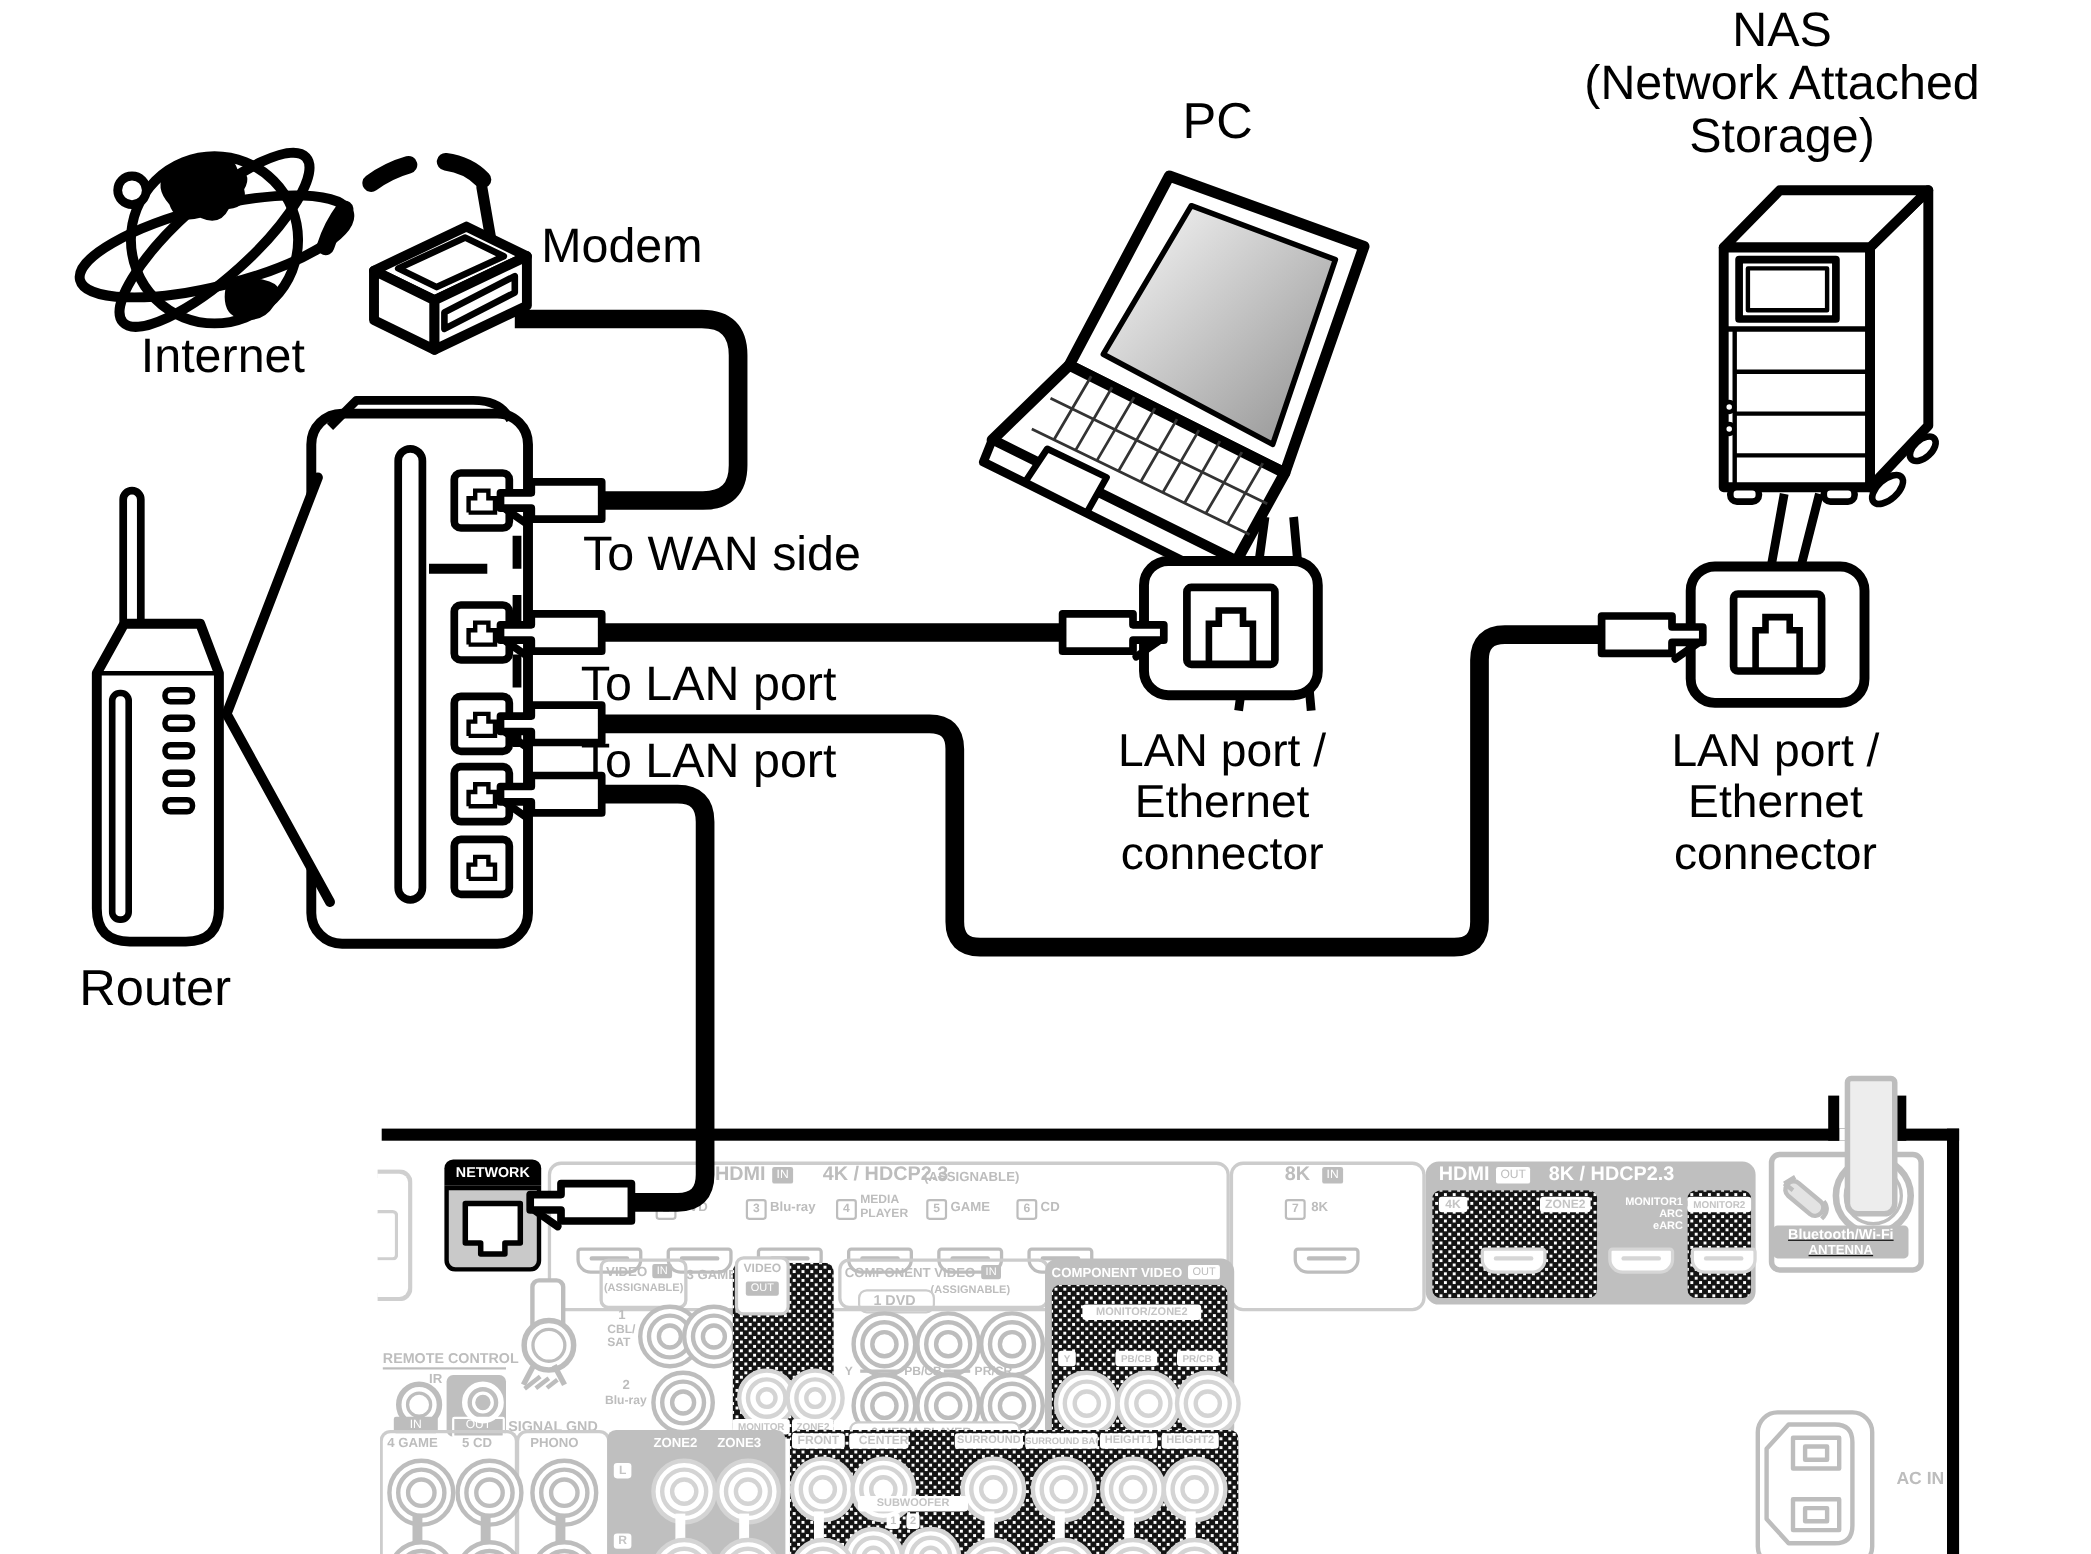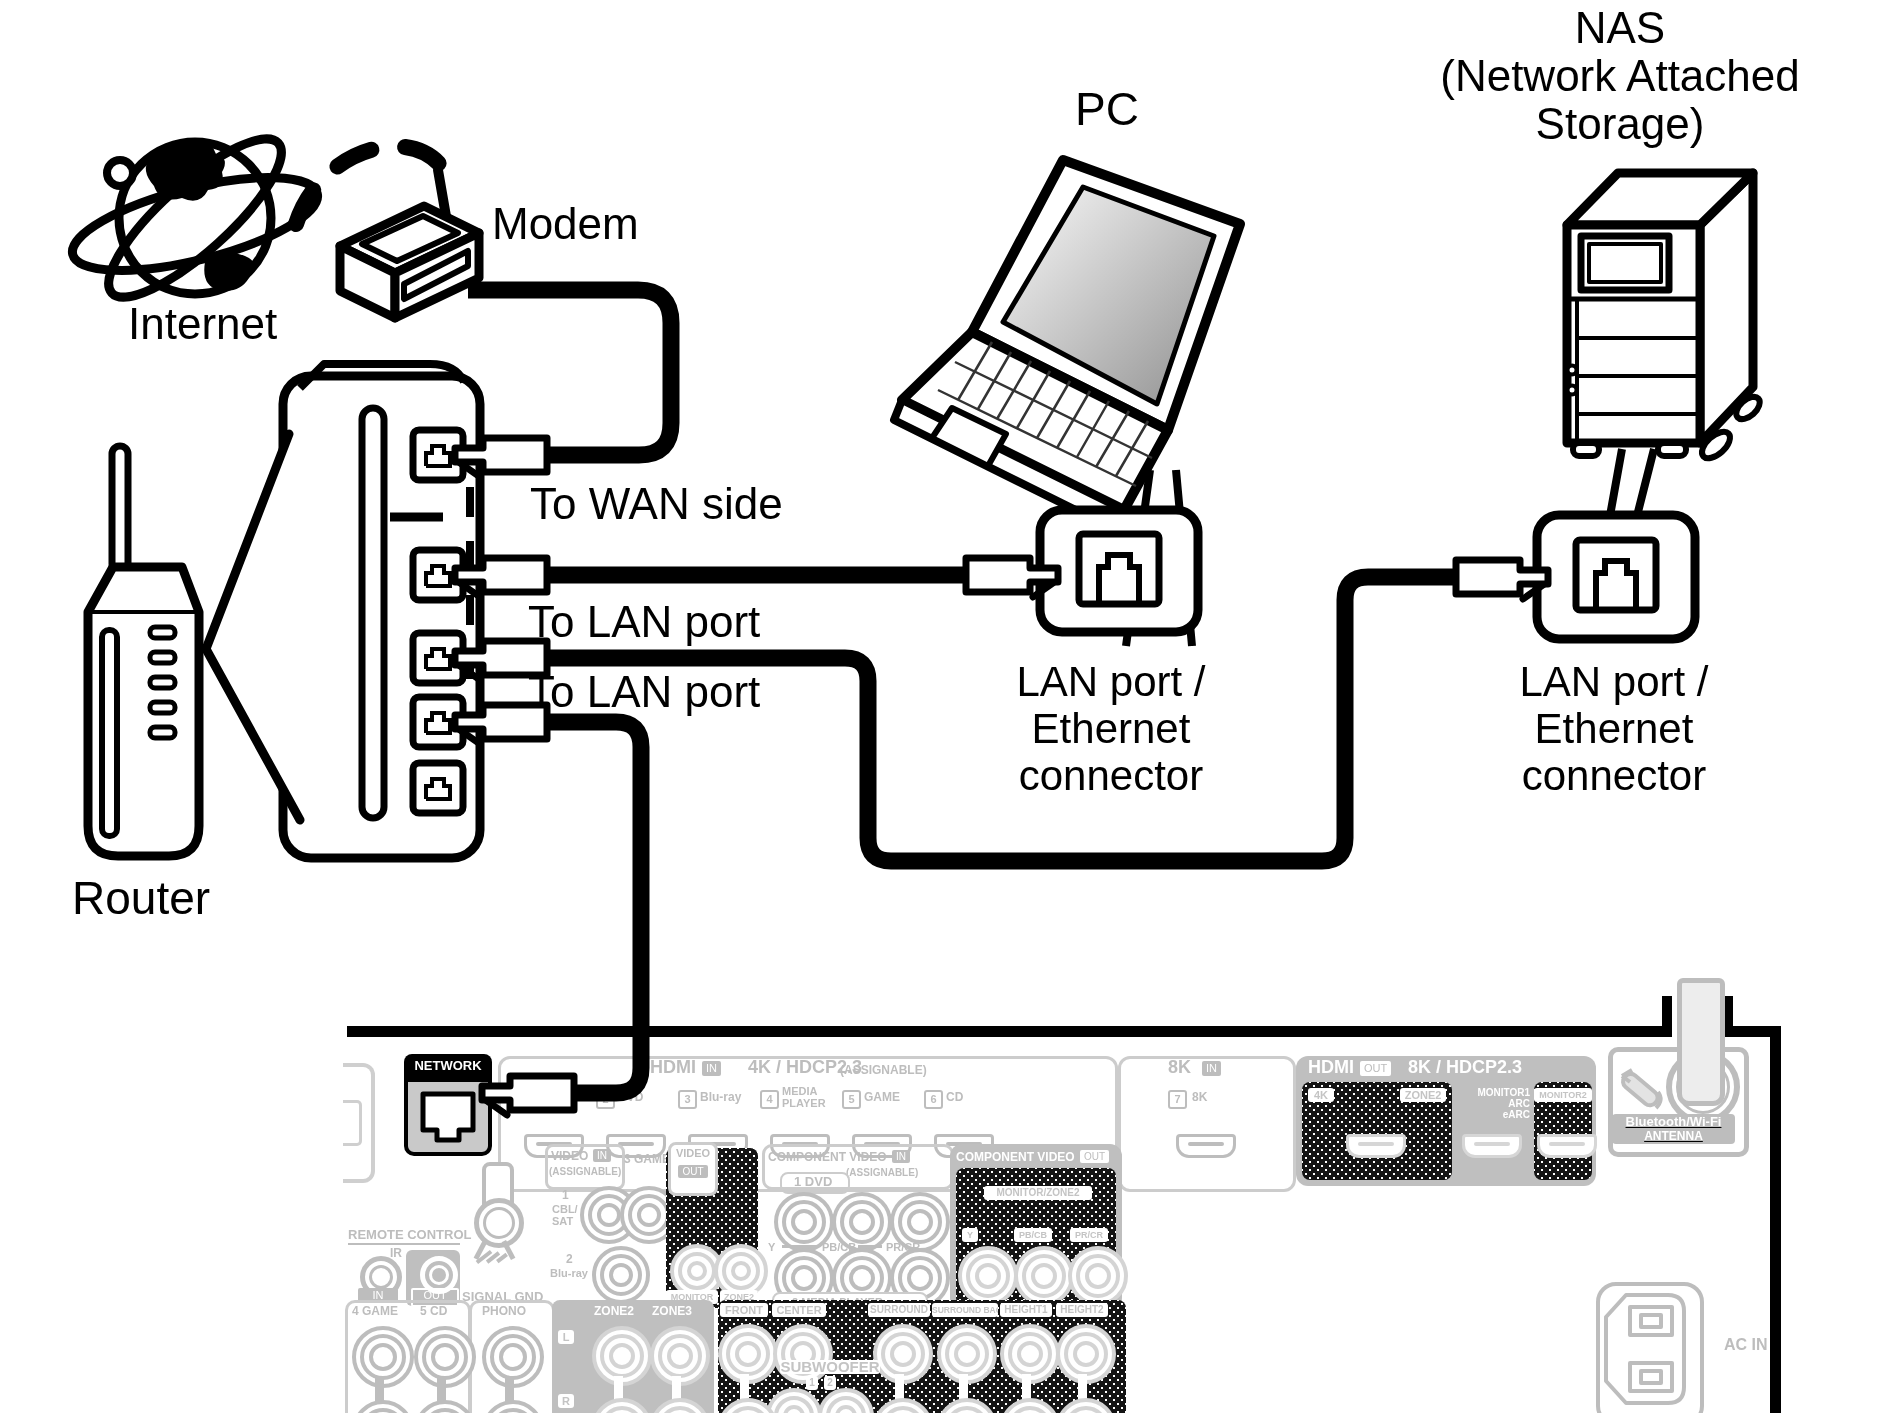--- a/index.html
+++ b/index.html
@@ -230,37 +230,37 @@
   <div class="rca lt" style="left:592px;top:1326px;width:52px;height:52px;"></div>
   <div class="rca lt" style="left:650px;top:1326px;width:52px;height:52px;"></div>
   <div class="stem wt" style="left:614px;top:1376px;height:26px;"></div>
   <div class="stem wt" style="left:672px;top:1376px;height:26px;"></div>
   <div class="chip" style="left:558px;top:1394px;width:16px;font-size:11px;">R</div>
   <div class="rca lt" style="left:592px;top:1398px;width:52px;height:52px;"></div>
   <div class="rca lt" style="left:650px;top:1398px;width:52px;height:52px;"></div>
 
   <div class="hatch" style="left:718px;top:1300px;width:408px;height:113px;border-radius:8px 8px 0 0;"></div>
   <div class="chip" style="left:720px;top:1303px;width:48px;">FRONT</div>
-  <div class="chip" style="left:772px;top:1303px;width:54px;">CENTER</div>
+  <div class="chip" style="left:772px;top:1303px;width:54px;text-align:right;">CENTER</div>
   <div class="chip" style="left:868px;top:1303px;width:62px;font-size:10px;">SURROUND</div>
   <div class="chip" style="left:932px;top:1303px;width:66px;font-size:8.5px;">SURROUND BACK</div>
   <div class="chip" style="left:1000px;top:1303px;width:52px;font-size:10px;">HEIGHT1</div>
   <div class="chip" style="left:1056px;top:1303px;width:52px;font-size:10px;">HEIGHT2</div>
   <div class="rca lt" style="left:718px;top:1324px;width:52px;height:52px;"></div>
   <div class="rca lt" style="left:773px;top:1324px;width:52px;height:52px;"></div>
   <div class="rca lt" style="left:873px;top:1324px;width:52px;height:52px;"></div>
   <div class="rca lt" style="left:937px;top:1324px;width:52px;height:52px;"></div>
   <div class="rca lt" style="left:1000px;top:1324px;width:52px;height:52px;"></div>
   <div class="rca lt" style="left:1056px;top:1324px;width:52px;height:52px;"></div>
   <div class="stem wt" style="left:740px;top:1374px;height:28px;"></div>
   <div class="stem wt" style="left:895px;top:1374px;height:28px;"></div>
   <div class="stem wt" style="left:959px;top:1374px;height:28px;"></div>
   <div class="stem wt" style="left:1022px;top:1374px;height:28px;"></div>
   <div class="stem wt" style="left:1078px;top:1374px;height:28px;"></div>
-  <div class="chip" style="left:780px;top:1360px;width:100px;font-size:15px;">SUBWOOFER</div>
+  <div class="chip" style="left:780px;top:1360px;width:100px;font-size:10px;">SUBWOOFER</div>
   <div class="chip" style="left:806px;top:1376px;width:12px;font-size:10px;">1</div>
   <div class="chip" style="left:824px;top:1376px;width:12px;font-size:10px;">2</div>
   <div class="rca lt" style="left:766px;top:1388px;width:48px;height:48px;"></div>
   <div class="rca lt" style="left:818px;top:1388px;width:48px;height:48px;"></div>
   <div class="rca lt" style="left:718px;top:1398px;width:52px;height:52px;"></div>
   <div class="rca lt" style="left:873px;top:1398px;width:52px;height:52px;"></div>
   <div class="rca lt" style="left:937px;top:1398px;width:52px;height:52px;"></div>
   <div class="rca lt" style="left:1000px;top:1398px;width:52px;height:52px;"></div>
   <div class="rca lt" style="left:1056px;top:1398px;width:52px;height:52px;"></div>
 

